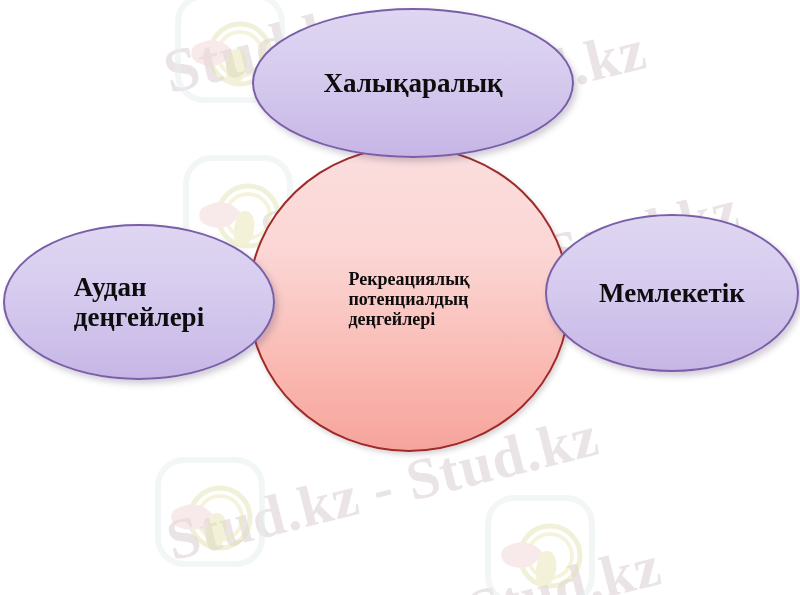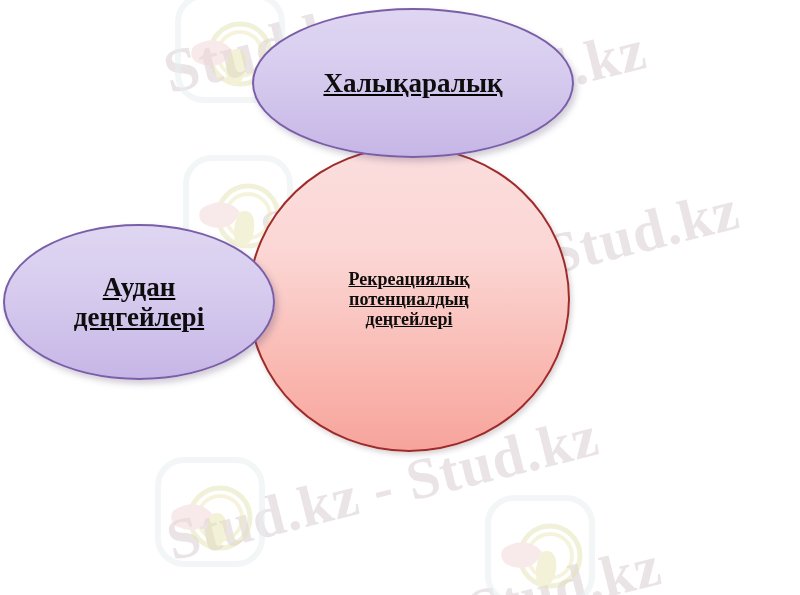--- a/index.html
+++ b/index.html
@@ -41,24 +41,22 @@
     height: 120px;
     opacity: 0.5;
   }
 
   
   .shape {
     position: absolute;
     display: flex;
     align-items: center;
     justify-content: center;
-    text-align: center;
     border-radius: 50%;
     box-sizing: border-box;
-    text-decoration: underline;
   }
   .shape-label {
     position: relative;
     z-index: 2;
     font-family: "Liberation Serif", serif;
     font-weight: bold;
     color: #0d0d0d;
     line-height: 1.12;
     white-space: pre-line;
   }
@@ -165,15 +163,18 @@
 
   <div class="shape satellite" id="ellipse-top">
     <div class="shape-label">Халықаралық</div>
   </div>
 
   <div class="shape satellite" id="ellipse-left">
     <div class="shape-label">Аудан
 деңгейлері</div>
   </div>
 
+  <div class="shape satellite" id="ellipse-right">
+    <div class="shape-label">Мемлекетік</div>
+  </div>
 
 
 </div>
 
 </body></html>

